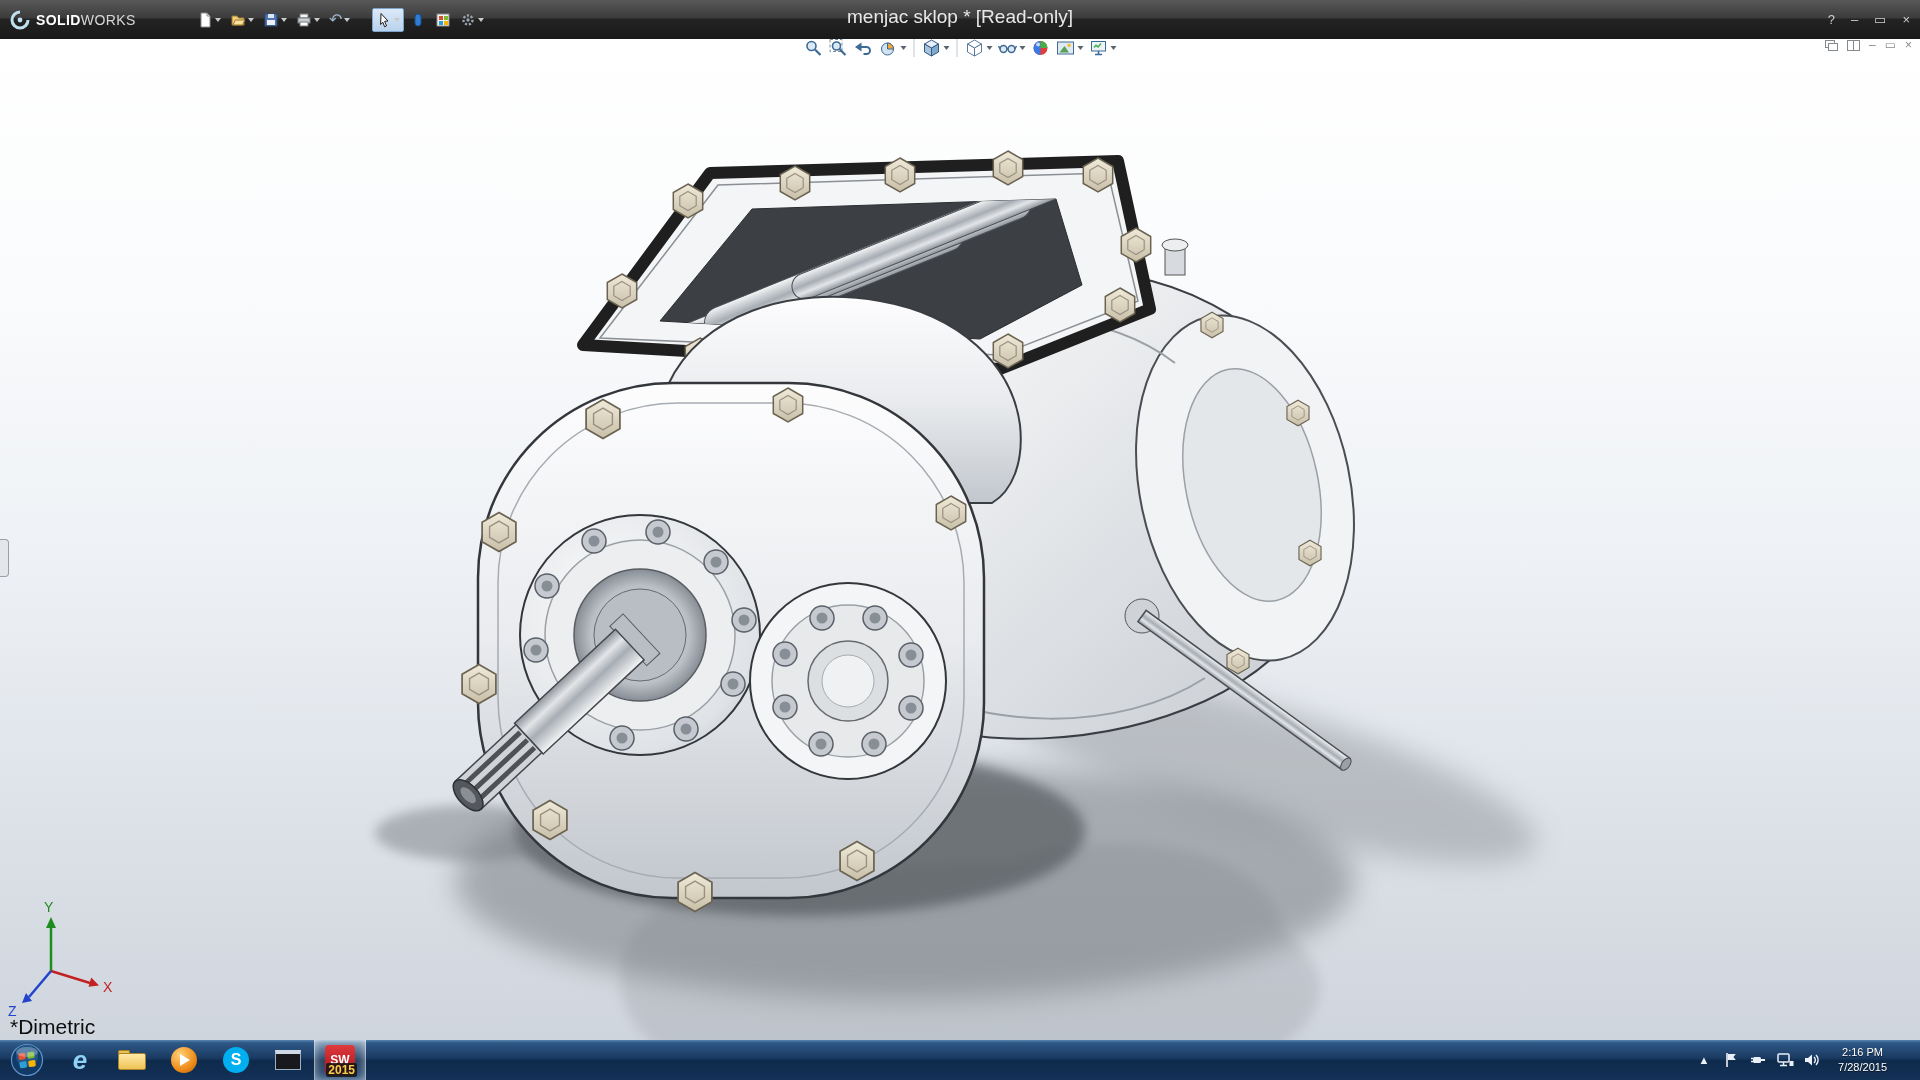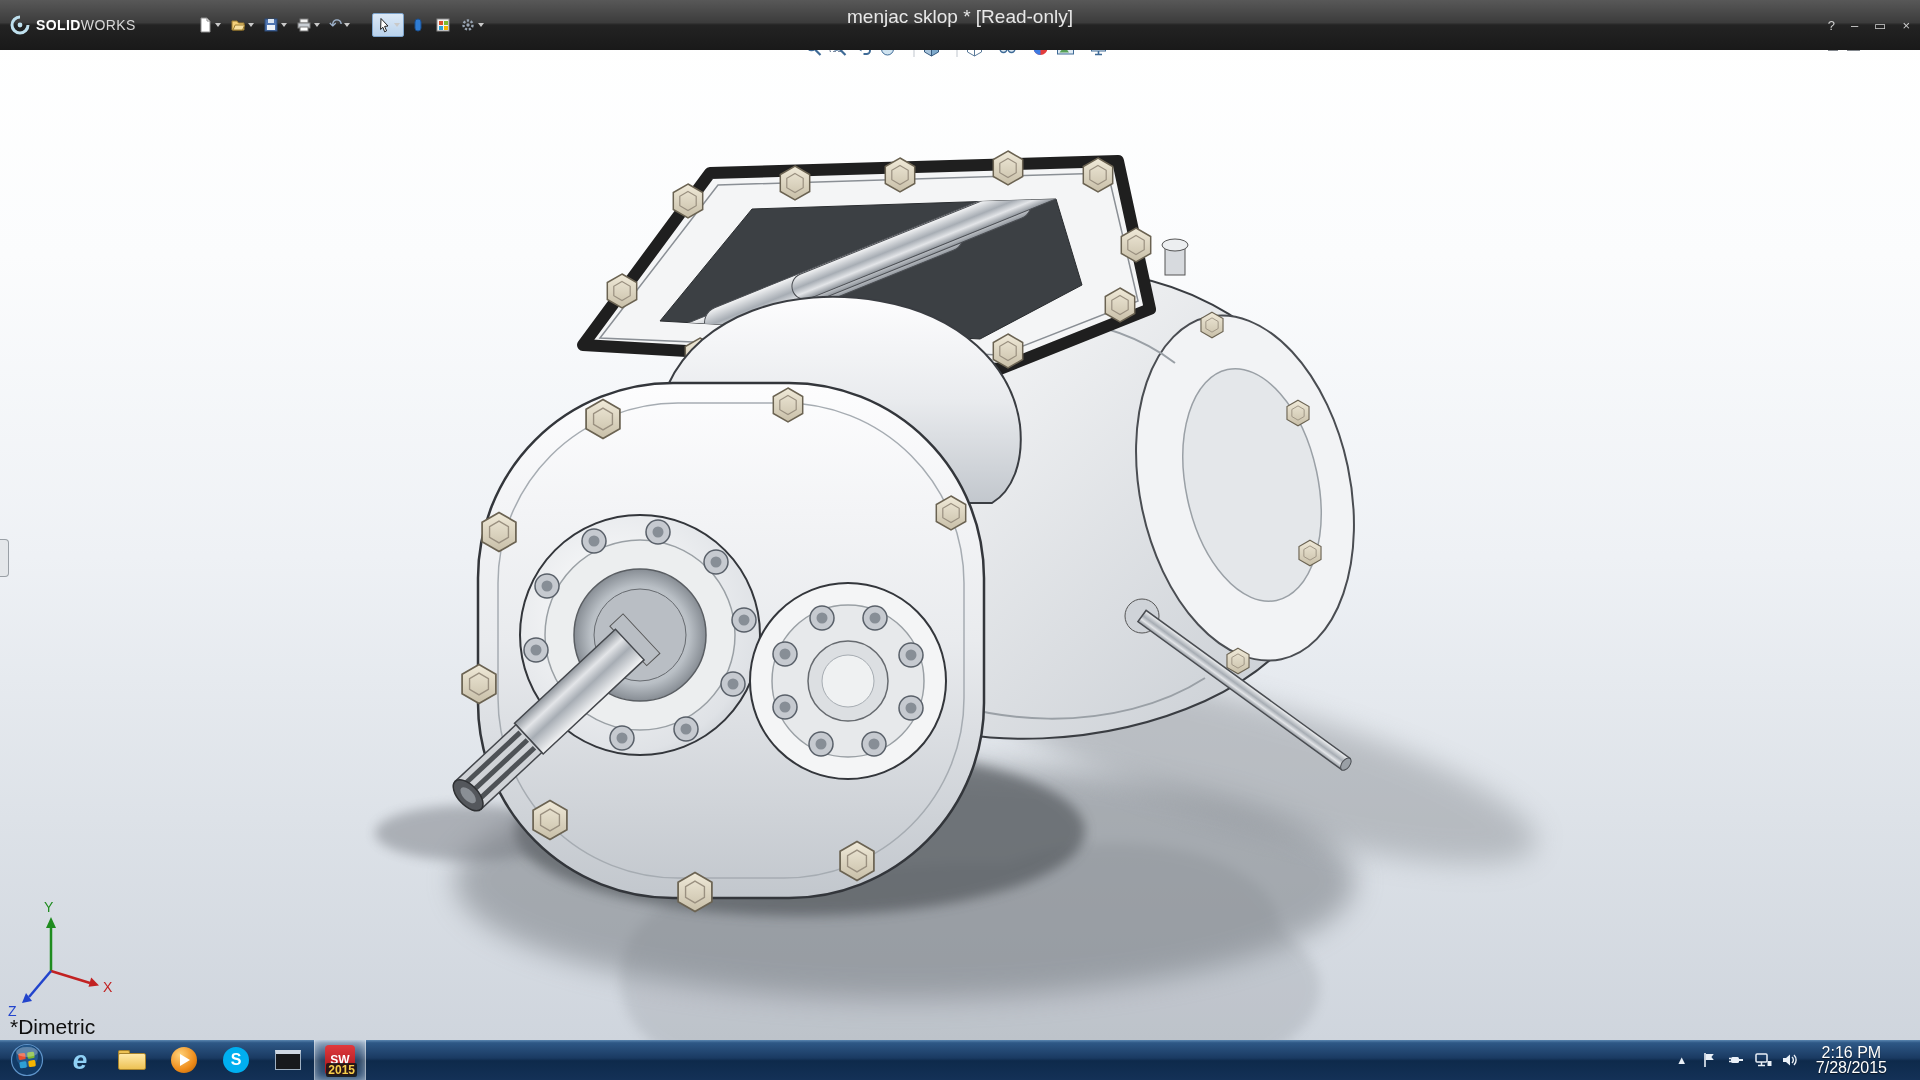--- a/index.html
+++ b/index.html
@@ -1,21 +1,21 @@
 <!DOCTYPE html>
 <html><head>
 <meta charset="utf-8">
 <style>
   * { margin:0; padding:0; box-sizing:border-box; }
   html,body { width:1920px; height:1080px; overflow:hidden;
     font-family:"Liberation Sans","DejaVu Sans",sans-serif; }
   .screen { position:relative; width:1920px; height:1080px; background:#000; }
 
   
-  .titlebar { position:absolute; top:0; left:0; right:0; height:50px;
+  .titlebar { position:absolute; top:0; left:0; right:0; height:39px;
     background:linear-gradient(180deg,#585858 0%,#3c3c3c 45%,#232323 50%,#191919 100%);
     display:flex; align-items:center; padding:16px 10px; color:#eee; z-index:30; }
   .logo { display:flex; align-items:center; gap:6px; min-width:170px; }
   .brand { font-size:14px; letter-spacing:.4px; color:#fff; white-space:nowrap; }
   .brand b { font-weight:700; }
   .brand .thin { font-weight:400; color:#d8d8d8; }
   .tb-tools { display:flex; align-items:center; gap:3px; margin-left:14px; z-index:2; }
   .tbtn { display:flex; align-items:center; gap:2px; padding:2px 3px; border-radius:2px; height:24px; }
   .tbtn.pressed { background:linear-gradient(#dce9f7,#b9d2ec); border:1px solid #7da4cc; }
   .tbtn.gap { margin-left:16px; }
@@ -69,21 +69,21 @@
     border-left:10px solid #fff; border-top:6px solid transparent; border-bottom:6px solid transparent; }
   .folder { width:28px; height:20px; position:relative; }
   .folder .back { position:absolute; inset:3px 0 0 0; background:linear-gradient(#ffe9a8,#edc254);
     border:1px solid #a8832c; border-radius:2px; }
   .folder .tabf { position:absolute; left:0; top:0; width:12px; height:6px; background:#edc254;
     border:1px solid #a8832c; border-bottom:none; border-radius:2px 2px 0 0; }
 
   .tray { margin-left:auto; display:flex; align-items:center; gap:7px; padding-right:2px; }
   .tray-icon { width:20px; height:26px; display:flex; align-items:center; justify-content:center;
     color:#eaf0f7; font-size:11px; }
-  .clock { color:#fff; font-size:16px; text-align:center; line-height:15px; padding:0 9px;
+  .clock { color:#fff; font-size:11px; text-align:center; line-height:15px; padding:0 9px;
     text-shadow:0 1px 1px rgba(0,0,0,.65); }
   .show-desktop { width:15px; border-left:1px solid rgba(255,255,255,.4);
     background:linear-gradient(rgba(255,255,255,.14),rgba(255,255,255,0)); }
 </style>
 </head>
 <body>
 
 <div class="screen">
 
   <header class="titlebar">

